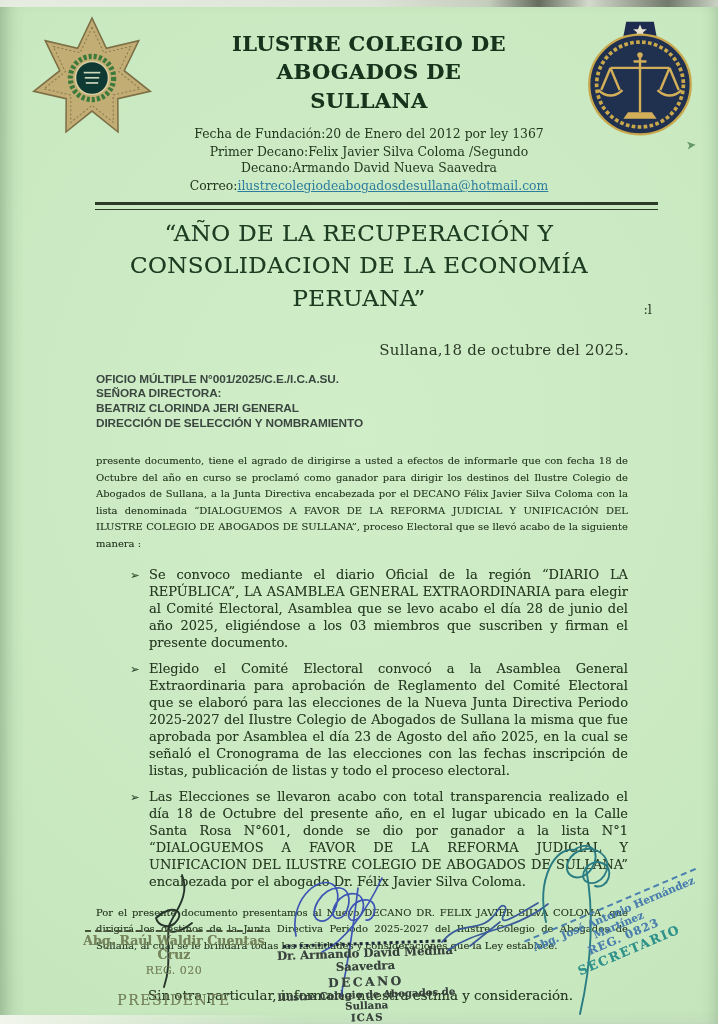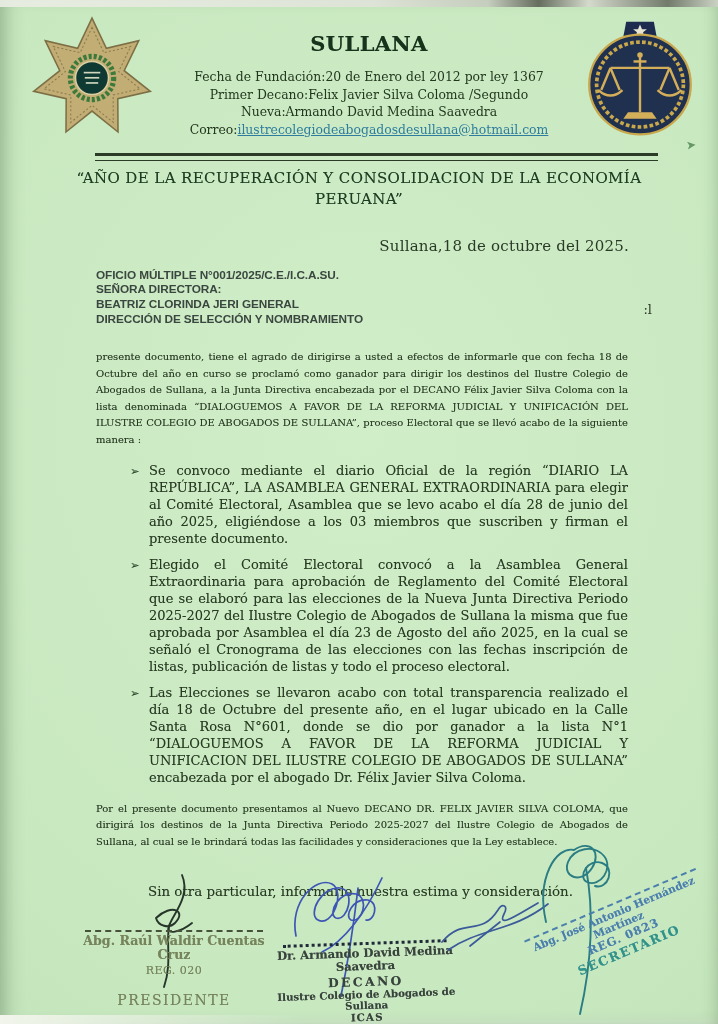--- a/index.html
+++ b/index.html
@@ -25,21 +25,21 @@
     text-shadow:0 0 .5px rgba(22,51,28,.55);}
   .meta{font-size:12.4px;color:#22381e;margin-top:2px;line-height:1.3;}
   .meta.first{margin-top:11px;}
   .email-link{color:#2e7d9e;text-decoration:underline;}
 
   .rule-double{margin:7px 60px 0 95px;height:4px;
     border-top:3.5px solid #2c3a28;border-bottom:1.8px solid #2c3a28;}
   .pen-arrow{position:absolute;left:686px;top:138px;font-size:12px;color:#558a58;
     transform:rotate(-6deg);opacity:.85;}
 
-  .banner{margin:7px auto 16px;max-width:590px;text-align:center;font-size:15px;color:#1d3d22;
+  .banner{margin:7px auto 16px;max-width:590px;text-align:center;font-size:23px;color:#1d3d22;
     letter-spacing:.4px;line-height:1.42;text-shadow:0 0 .4px rgba(29,61,34,.5);}
 
   .dateline{margin-top:26px;padding-right:89px;text-align:right;font-size:15px;letter-spacing:.2px;color:#2a3a26;}
 
   .recipient{margin:13px 0 0 96px;font-family:"Liberation Sans",sans-serif;font-weight:bold;
     font-size:11.8px;line-height:1.26;color:#3a463f;letter-spacing:-.1px;}
   .fragment{position:absolute;right:66px;top:302px;font-size:13px;color:#2a3a26;}
 
   
   .bodytext{margin:22px 90px 0 96px;font-size:10px;line-height:16.6px;text-align:justify;
@@ -91,24 +91,25 @@
         <circle cx="60" cy="62" r="21" fill="none" stroke="#3c7a3c" stroke-width="5" stroke-dasharray="3,2"></circle>
         <circle cx="60" cy="62" r="16" fill="#0f3a33" stroke="#d8cfa0" stroke-width="1.5"></circle>
         <rect x="52" y="56" width="16" height="1.6" fill="#cfd8bf"></rect>
         <rect x="53" y="61" width="14" height="1.6" fill="#cfd8bf"></rect>
         <rect x="54" y="66" width="12" height="1.6" fill="#cfd8bf"></rect>
       </svg>
     </div>
 
     <div class="head-center">
       <div class="org-title">
+        <div>ILUSTRE COLEGIO DE ABOGADOS DE</div>
         <div>SULLANA</div>
       </div>
       <div class="meta first">Fecha de Fundación:20 de Enero del 2012 por ley 1367</div>
-      <div class="meta">Primer Decano:Felix Javier Silva Coloma /Segundo Nueva:Armando David Medina Saavedra</div>
+      <div class="meta">Primer Decano:Felix Javier Silva Coloma /Segundo Decano:Armando David Nueva Saavedra</div>
       <div class="meta"><span>Correo:</span><span class="email-link">ilustrecolegiodeabogadosdesullana@hotmail.com</span></div>
     </div>
 
     <div class="logo-box right">
       <svg width="120" height="126" viewBox="0 0 130 132">
         <path d="M50,4 L80,4 L83,20 L65,28 L47,20 Z" fill="#1d2b4f"></path>
         <polygon points="65,7 67.2,12 72.5,12 68.3,15.4 69.8,20.5 65,17.4 60.2,20.5 61.7,15.4 57.5,12 62.8,12" fill="#e8e4d4"></polygon>
         <ellipse cx="65" cy="72" rx="55" ry="54" fill="#20304f" stroke="#c9a84c" stroke-width="2.5"></ellipse>
         <ellipse cx="65" cy="72" rx="47" ry="46" fill="none" stroke="#c9a84c" stroke-width="4" stroke-dasharray="4,2.5"></ellipse>
         <g stroke="#d4af5a" stroke-width="2.6" fill="none">

